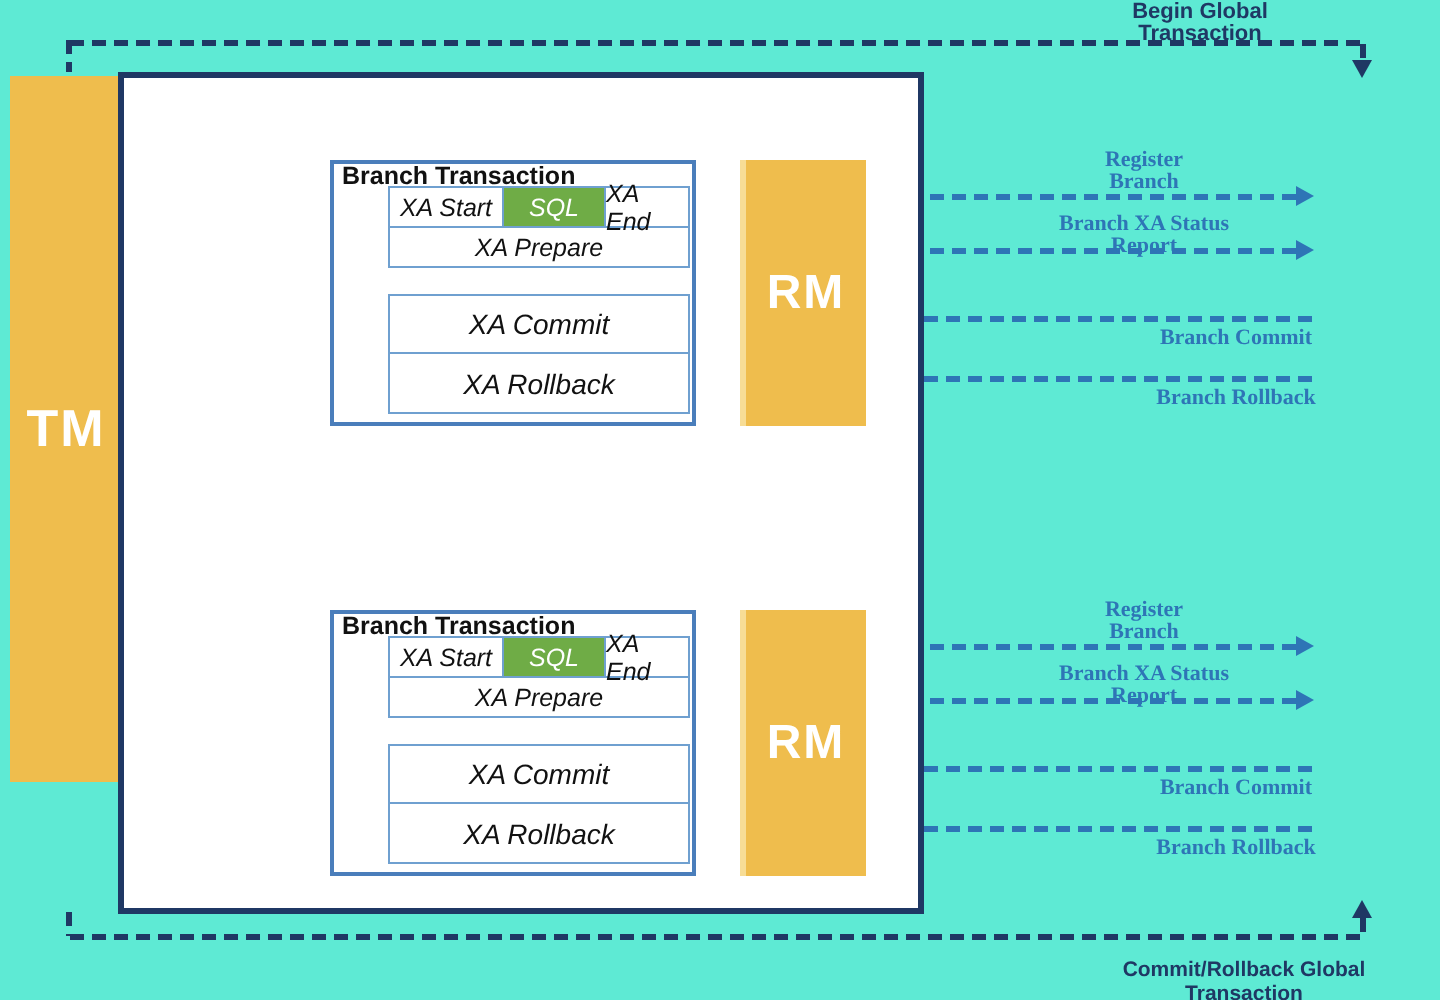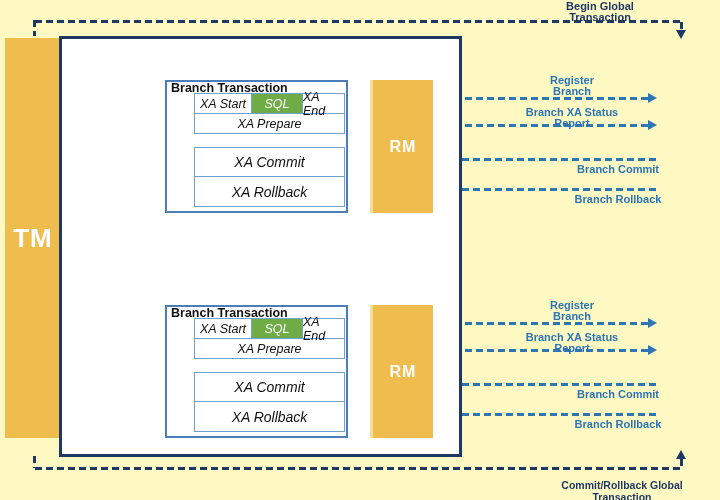--- a/index.html
+++ b/index.html
@@ -1,22 +1,22 @@
 <!DOCTYPE html>
 <html><head>
 <meta charset="utf-8">
 <style>
   html,body{margin:0;padding:0;background:#000;}
-  #stage{position:relative;width:720px;height:500px;background:#fef9c3;overflow:hidden;
+  #stage{position:relative;width:720px;height:500px;background:#5eead4;overflow:hidden;
          font-family:"Liberation Sans",sans-serif;}
   .abs{position:absolute;}
   
   .actor{position:absolute;background:#EFBD4D;display:flex;align-items:center;justify-content:center;
          color:#fff;font-weight:bold;font-size:26px;letter-spacing:1px;}
-  .actor.rm{font-size:16px;}
+  .actor.rm{font-size:24px;}
   
   .global-box{position:absolute;left:59px;top:36px;width:403px;height:421px;background:#fff;
               border:3px solid #1F3864;box-sizing:border-box;z-index:2;}
   .global-title{position:absolute;left:67px;top:40px;width:92px;font-size:13px;font-weight:bold;
                 color:#111;line-height:15px;z-index:3;}
   
   .branch-box{position:absolute;left:165px;width:183px;height:133px;background:#fff;
               border:2px solid #4A7EBB;box-sizing:border-box;z-index:3;}
   .branch-title{position:absolute;left:171px;font-size:12.5px;font-weight:bold;color:#111;z-index:4;}
   .xa-grid{position:absolute;left:194px;width:151px;border:1.5px solid #6FA0D0;box-sizing:border-box;
@@ -27,21 +27,21 @@
   .c-sql{width:51px;background:#6FAC46;color:#fff;border-right:1.5px solid #6FA0D0;}
   .c-end{flex:1;}
   .xa-row2{height:19px;display:flex;align-items:center;justify-content:center;font-style:italic;}
   .cr-box{position:absolute;left:194px;width:151px;height:60px;border:1.5px solid #6FA0D0;
           box-sizing:border-box;background:#fff;z-index:4;font-style:italic;font-size:14px;color:#111;}
   .cr-cell{height:50%;display:flex;align-items:center;justify-content:center;box-sizing:border-box;}
   .cr-cell:first-child{border-bottom:1.5px solid #6FA0D0;}
   
   .dashh{position:absolute;height:3px;background:repeating-linear-gradient(90deg,currentColor 0 7px,transparent 7px 11px);}
   .dashv{position:absolute;width:3px;background:repeating-linear-gradient(180deg,currentColor 0 7px,transparent 7px 11px);}
-  .blue{color:#2E75B6;}
+  .blue{color:#2E75B6;font-family:Liberation Serif, serif;}
   .navy{color:#1F3864;}
   .ah{position:absolute;width:0;height:0;}
   .ah.r{border-top:5px solid transparent;border-bottom:5px solid transparent;border-left:9px solid currentColor;}
   .ah.l{border-top:5px solid transparent;border-bottom:5px solid transparent;border-right:9px solid currentColor;}
   .ah.d{border-left:5px solid transparent;border-right:5px solid transparent;border-top:9px solid currentColor;}
   .ah.u{border-left:5px solid transparent;border-right:5px solid transparent;border-bottom:9px solid currentColor;}
   
   .flbl{position:absolute;font-size:11px;font-weight:bold;line-height:11px;text-align:center;z-index:5;}
   .flbl.blue{color:#2E75B6;}
   .flbl.navy{color:#1F3864;}
@@ -56,21 +56,21 @@
 
   <div class="flbl navy abs" style="left:535px;top:1px;width:130px;">
     <div>Begin Global</div>
     <div>Transaction</div>
   </div>
   <div class="dashh navy" style="left:35px;top:20px;width:646px;"></div>
   <div class="dashv navy" style="left:33px;top:20px;height:16px;"></div>
   <div class="dashv navy" style="left:680px;top:22px;height:8px;"></div>
   <div class="ah d navy" style="left:676px;top:30px;"></div>
 
-  <div class="actor edge-r" style="left:5px;top:38px;width:56px;height:400px;z-index:1;">
+  <div class="actor edge-r" style="left:5px;top:38px;width:56px;height:353px;z-index:1;">
     <span>TM</span>
   </div>
 
   <div class="global-box"></div>
 
   <div class="branch-box" style="top:80px;"></div>
   <div class="branch-title" style="top:81px;">Branch Transaction</div>
   <div class="xa-grid" style="top:93px;">
     <div class="xa-row1">
       <div class="xa-cell c-start">XA Start</div>

